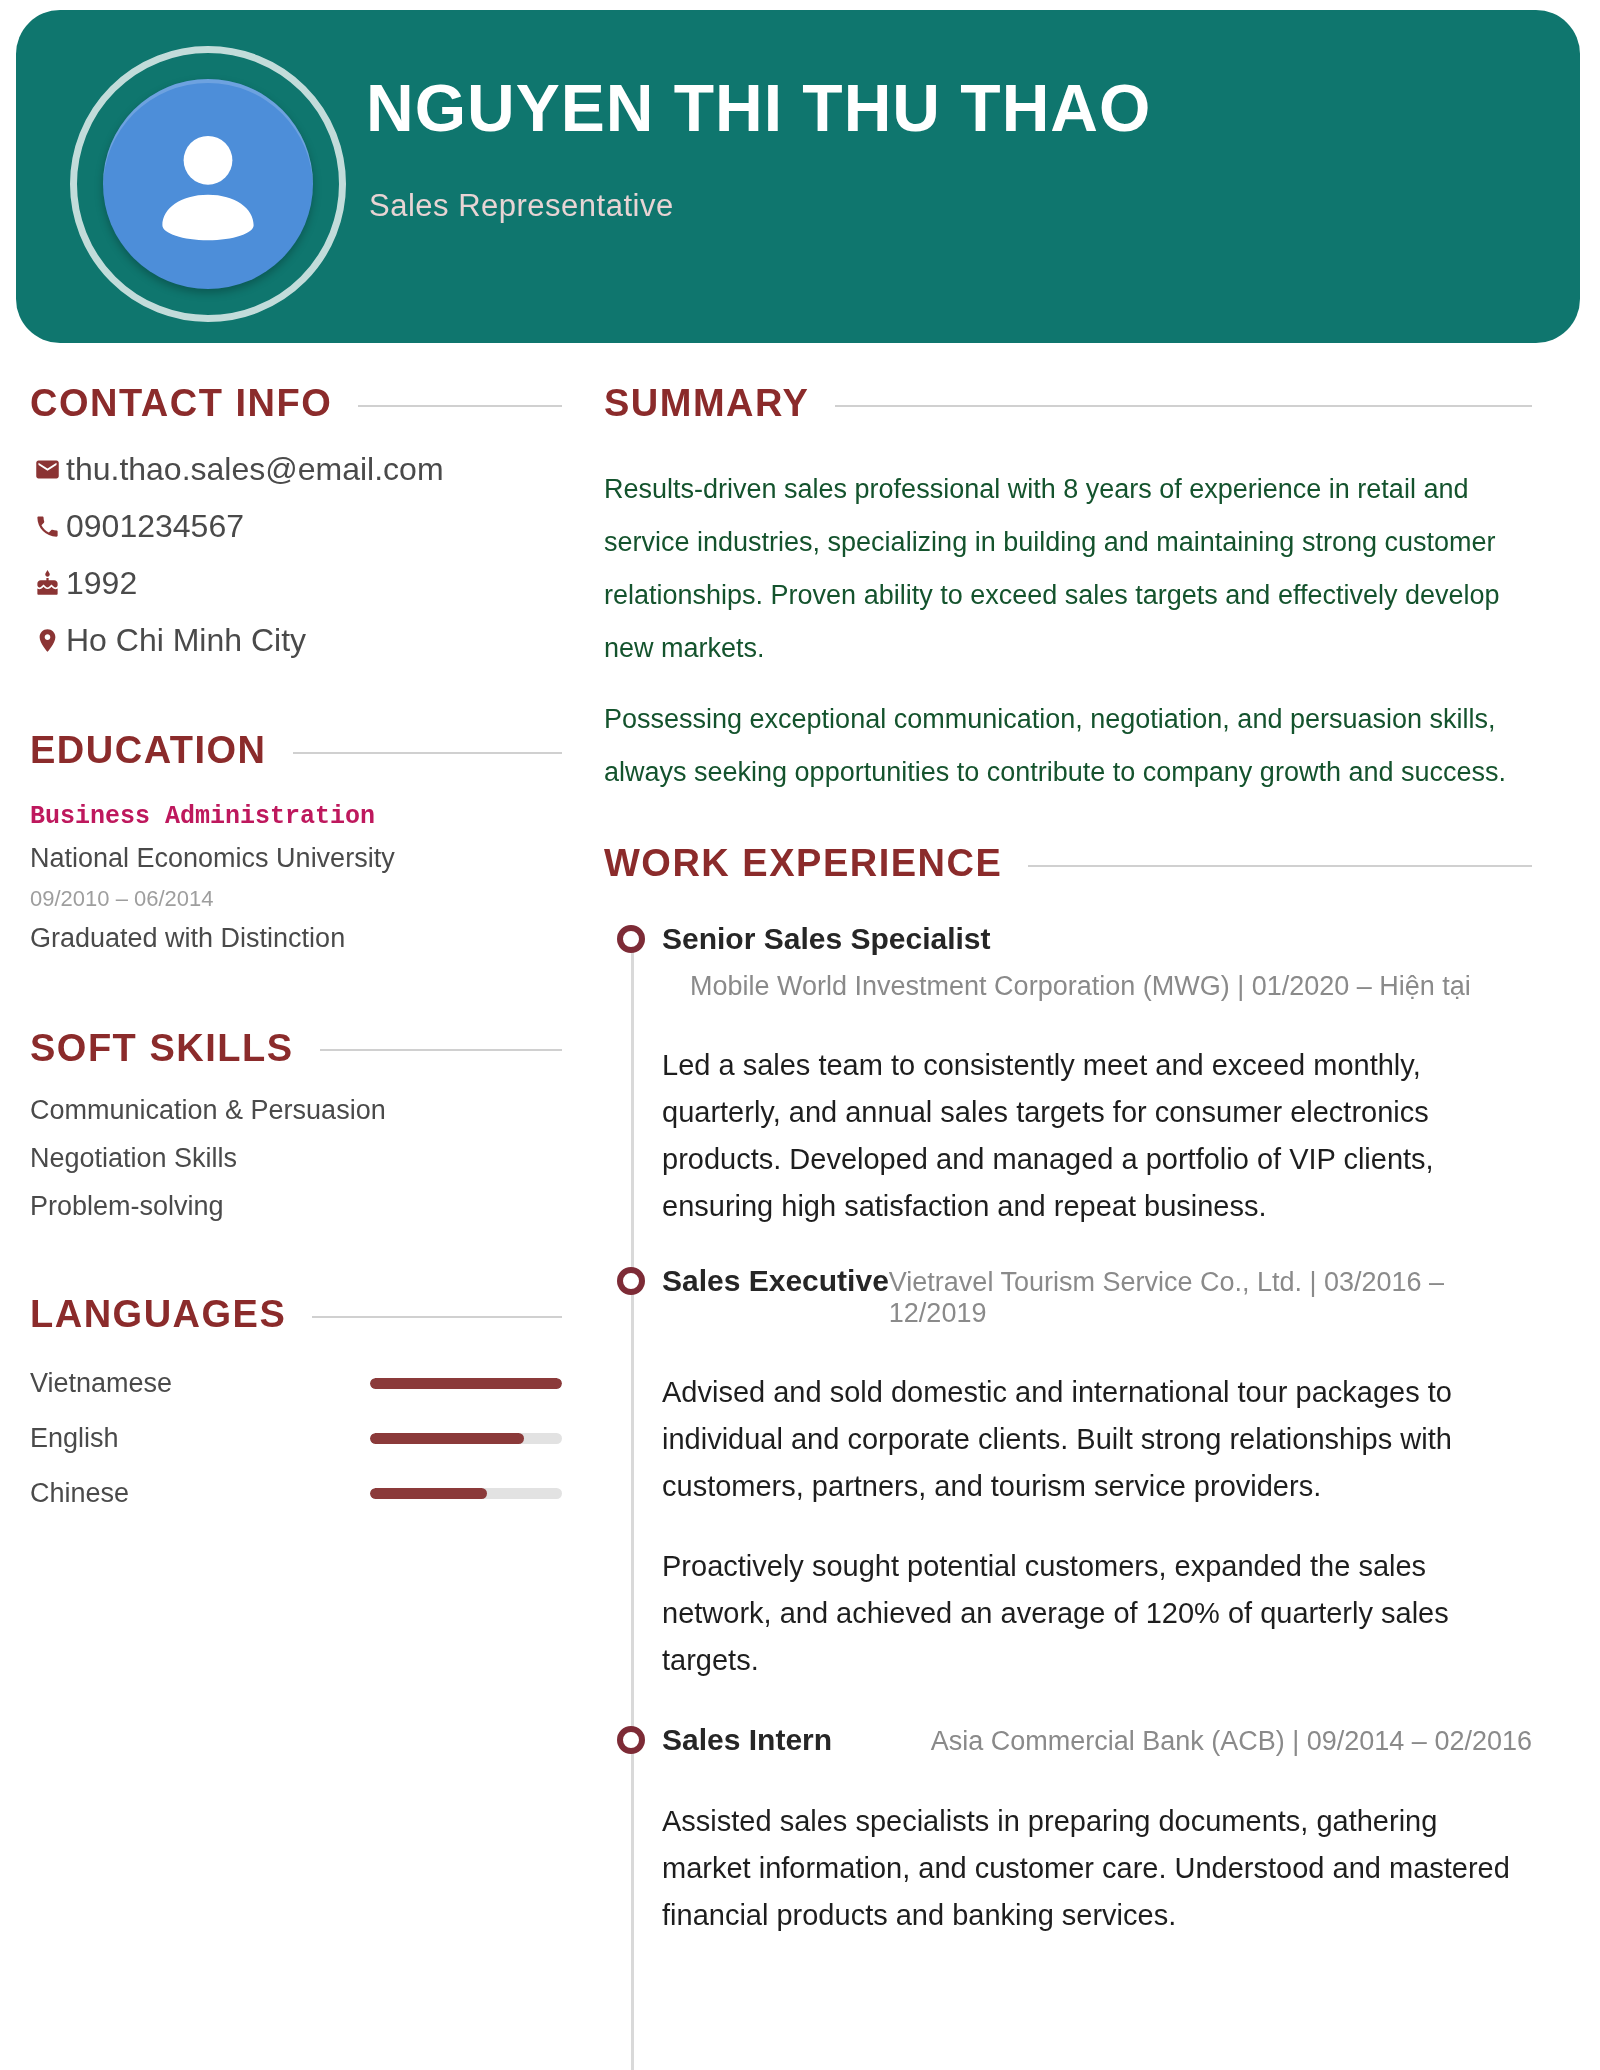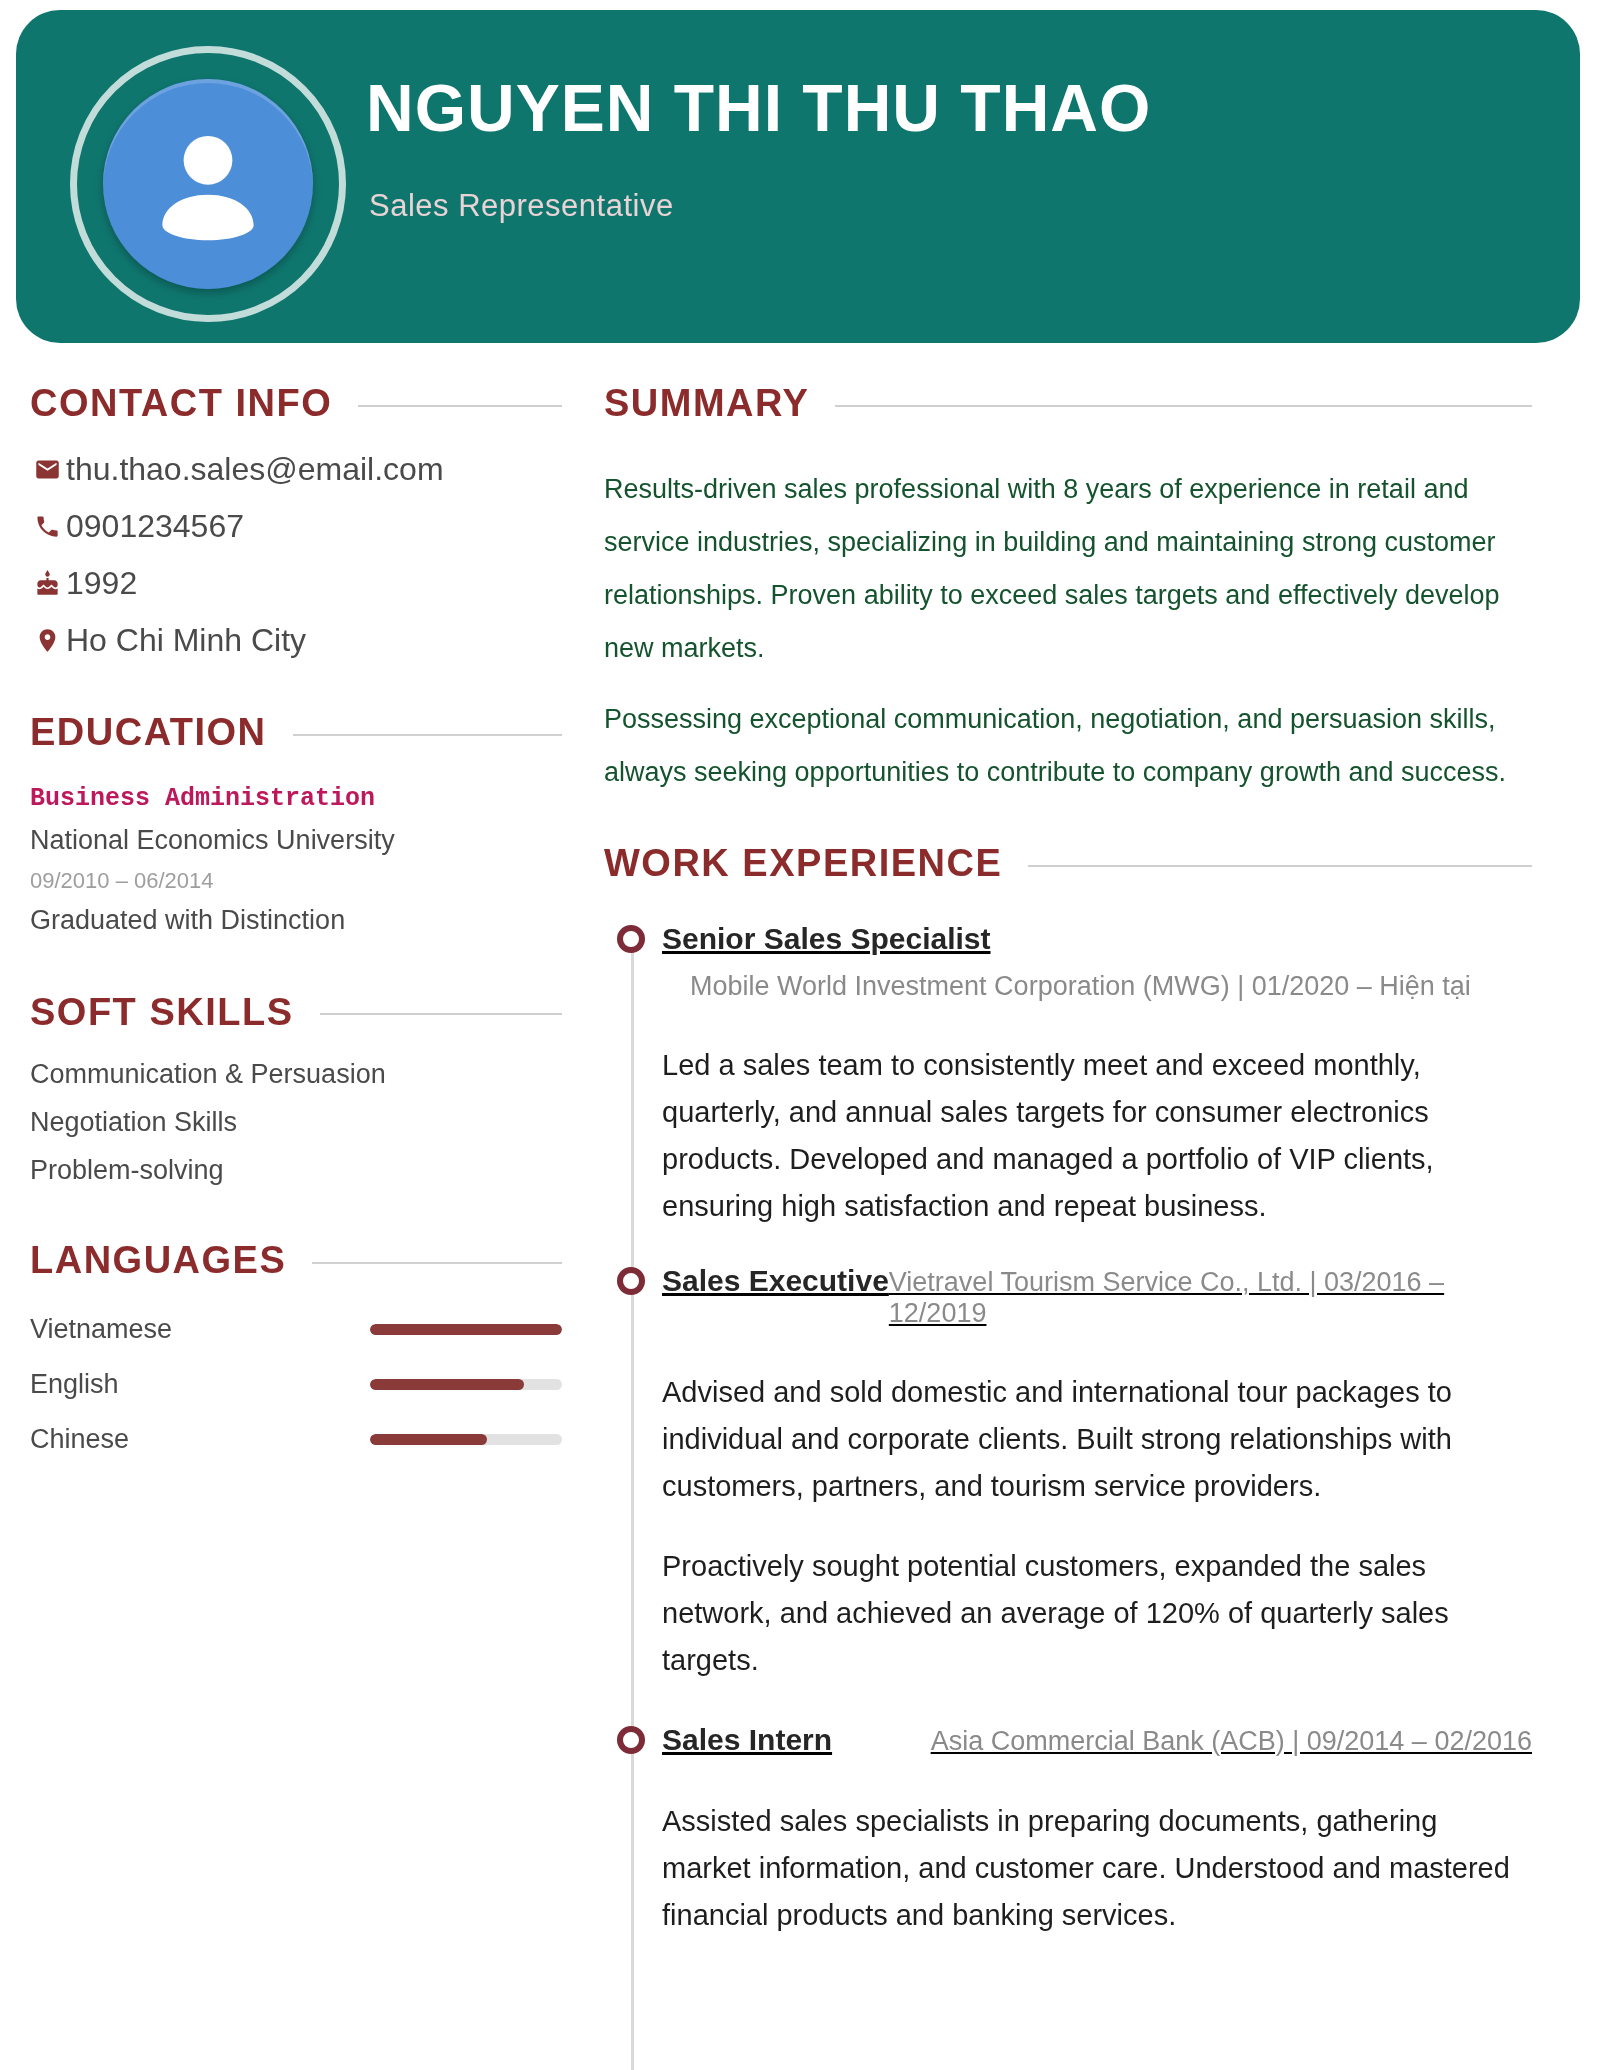--- a/index.html
+++ b/index.html
@@ -51,21 +51,21 @@
   .contact-row{display:flex;align-items:center;margin-bottom:27px;height:30px;}
   .contact-row .cicon{width:27px;height:27px;flex:0 0 27px;margin-left:4px;}
   .contact-row .cicon svg{width:27px;height:27px;fill:#8B3434;}
   .contact-text{margin-left:5px;font-size:32px;color:#4A4A4A;}
   
   .edu{margin-top:30px;}
   .edu-degree{font-size:25px;font-weight:bold;color:#be185d;font-family:Liberation Mono, monospace;}
   .edu-school{font-size:27px;color:#4A4A4A;margin-top:12px;}
   .edu-dates{font-size:22px;color:#9E9E9E;margin-top:12px;}
   .edu-note{font-size:27px;color:#4A4A4A;margin-top:11px;}
-  .sb-section{margin-top:56px;}
+  .sb-section{margin-top:74px;}
   
   .plain-list{margin-top:28px;}
   .plain-list .li{font-size:27px;color:#4A4A4A;margin-bottom:21px;line-height:27px;}
   
   .lang-list{margin-top:32px;}
   .lang-row{display:flex;align-items:center;justify-content:space-between;margin-bottom:25px;height:30px;}
   .lang-name{font-size:27px;color:#4A4A4A;}
   .lang-bar{width:192px;height:11px;border-radius:6px;background:#E2E2E2;overflow:hidden;}
   .lang-fill{height:11px;border-radius:6px;background:#8B3A3A;}
   
@@ -79,21 +79,21 @@
   .jobs{position:relative;margin-top:36px;}
   .jobs::before{
     content:"";position:absolute;left:27px;top:16px;width:3px;height:1400px;
     background:#D9D9D9;
   }
   .job{position:relative;padding-left:58px;}
   .job::before{
     content:"";position:absolute;left:13px;top:4px;width:16px;height:16px;
     border:6px solid #7D2B36;border-radius:50%;background:#ffffff;
   }
-  .job-title-row{display:flex;align-items:baseline;justify-content:space-between;text-decoration:underline;}
+  .job-title-row{display:flex;align-items:baseline;justify-content:space-between;}
   .job-title{font-size:30px;font-weight:bold;color:#262626;line-height:36px;white-space:nowrap;}
   .job-meta{font-size:27px;color:#8A8A8A;}
   .meta-below{margin-top:14px;margin-left:28px;}
   .job p{font-size:29px;color:#1E1E1E;line-height:47px;margin:0 0 33px 0;}
   .job .p-first{margin-top:40px;}
   .job1{margin-bottom:32px;}
   .job2{margin-bottom:38px;}
 </style>
 </head>
 <body>

